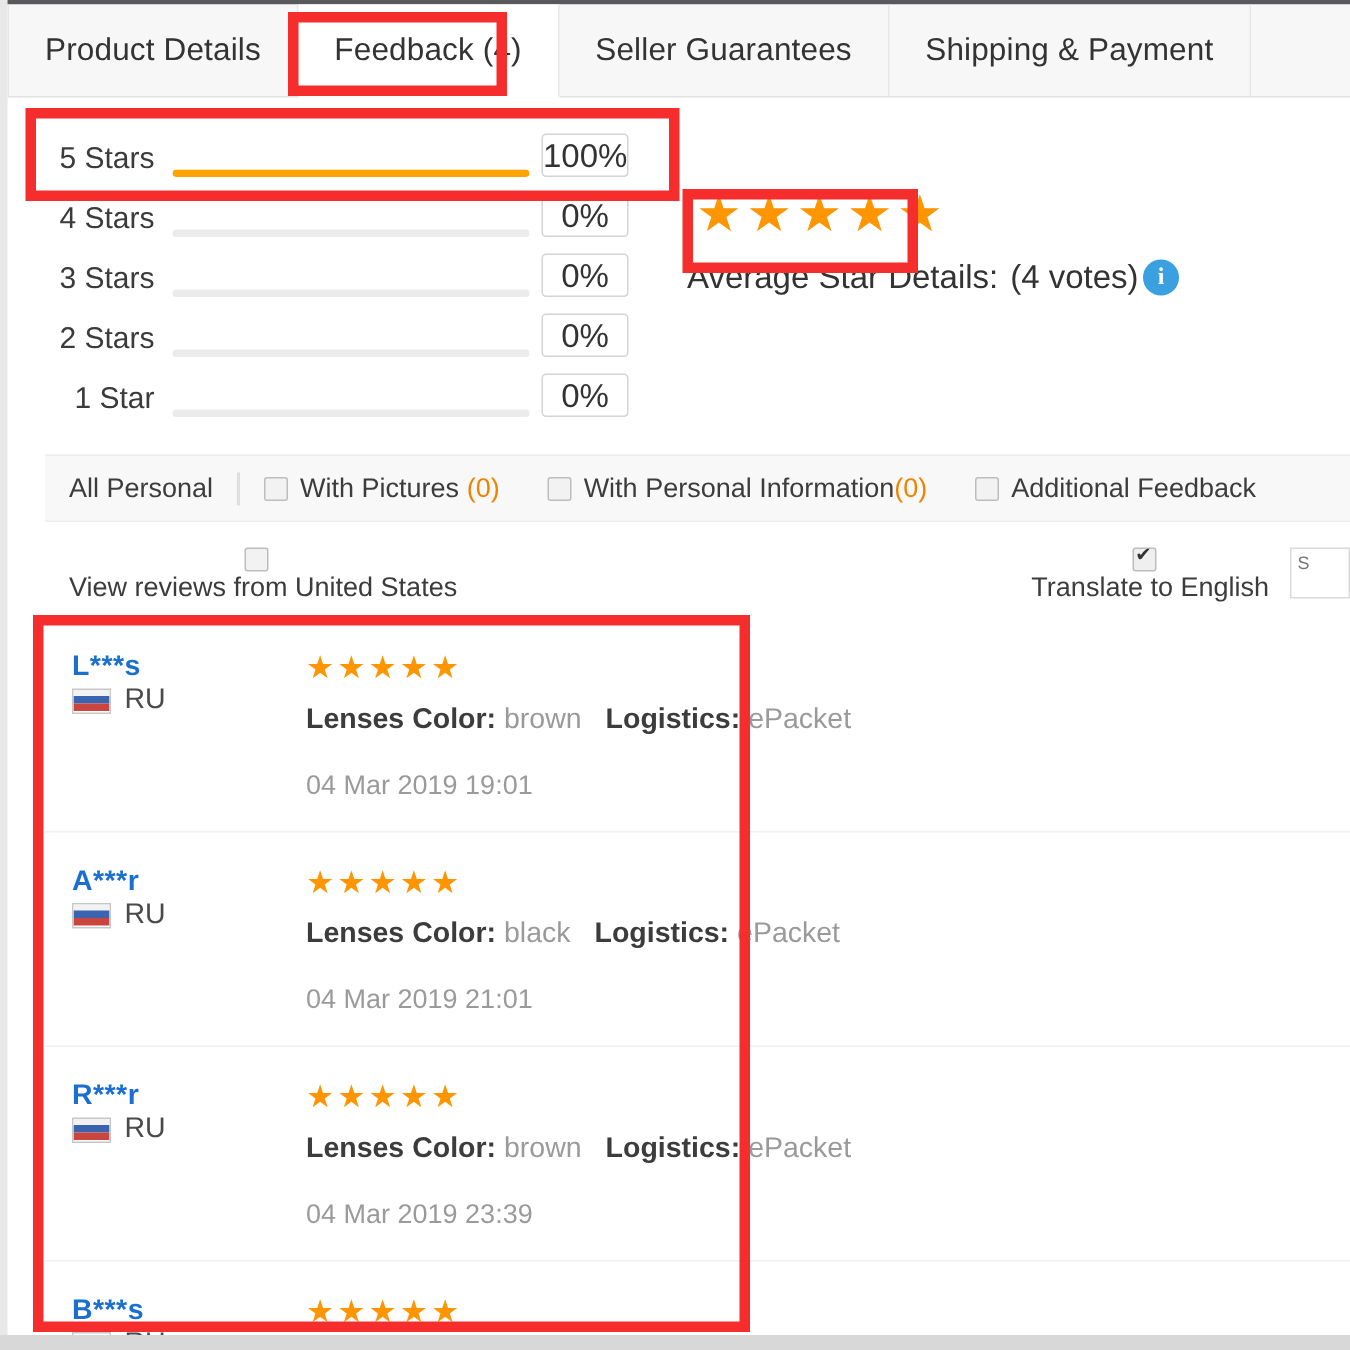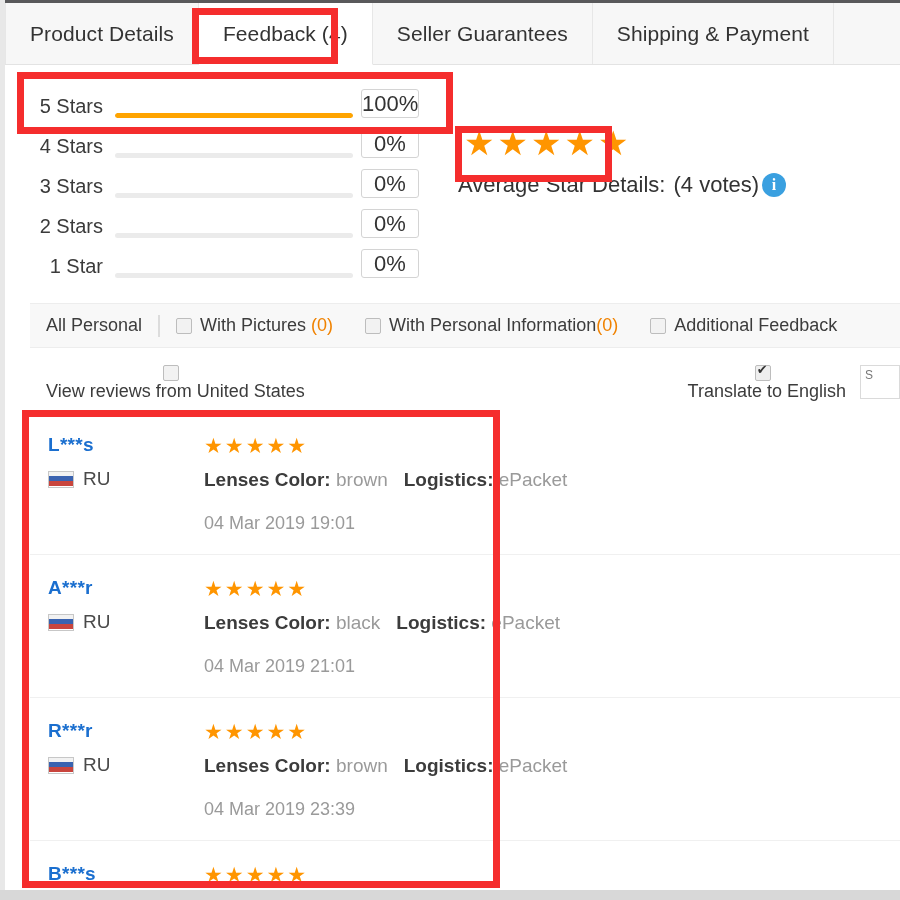--- a/index.html
+++ b/index.html
@@ -270,21 +270,20 @@
   .rv-name {
     font-size: 19px;
     color: #1b6fcf;
     font-weight: bold;
     letter-spacing: 0.3px;
     cursor: pointer;
   }
   .rv-country {
     display: flex;
     align-items: center;
-    margin-top: 12px;
     font-size: 19px;
     color: #4a4a4a;
   }
   .flag {
     width: 26px; height: 17px;
     margin-right: 9px;
     border: 1px solid #c7c7c7;
     box-sizing: border-box;
     display: block;
     position: relative;

